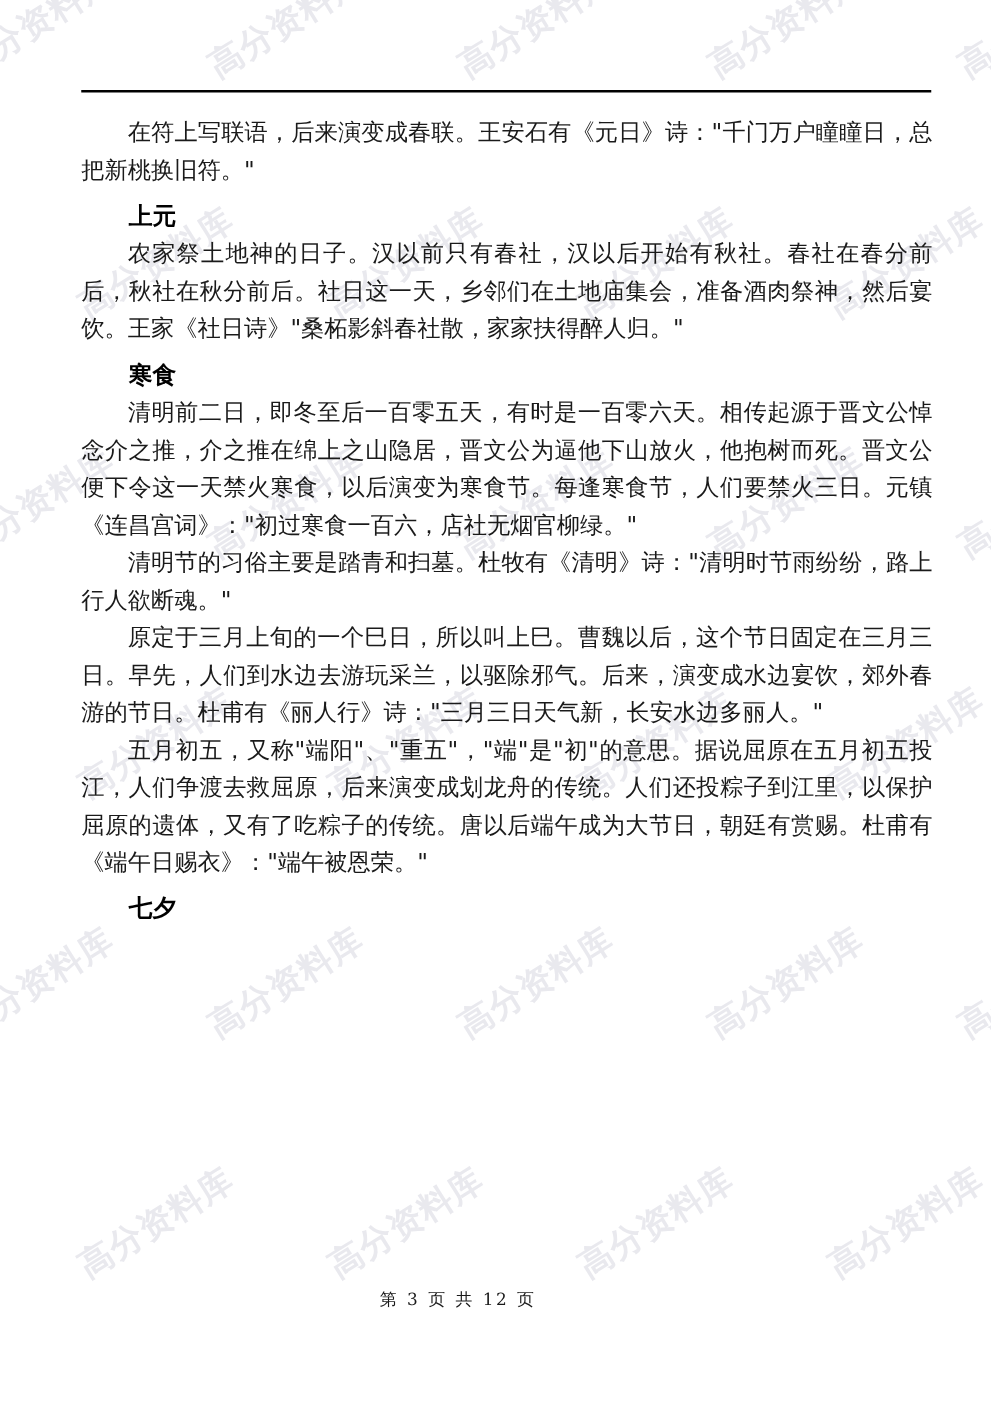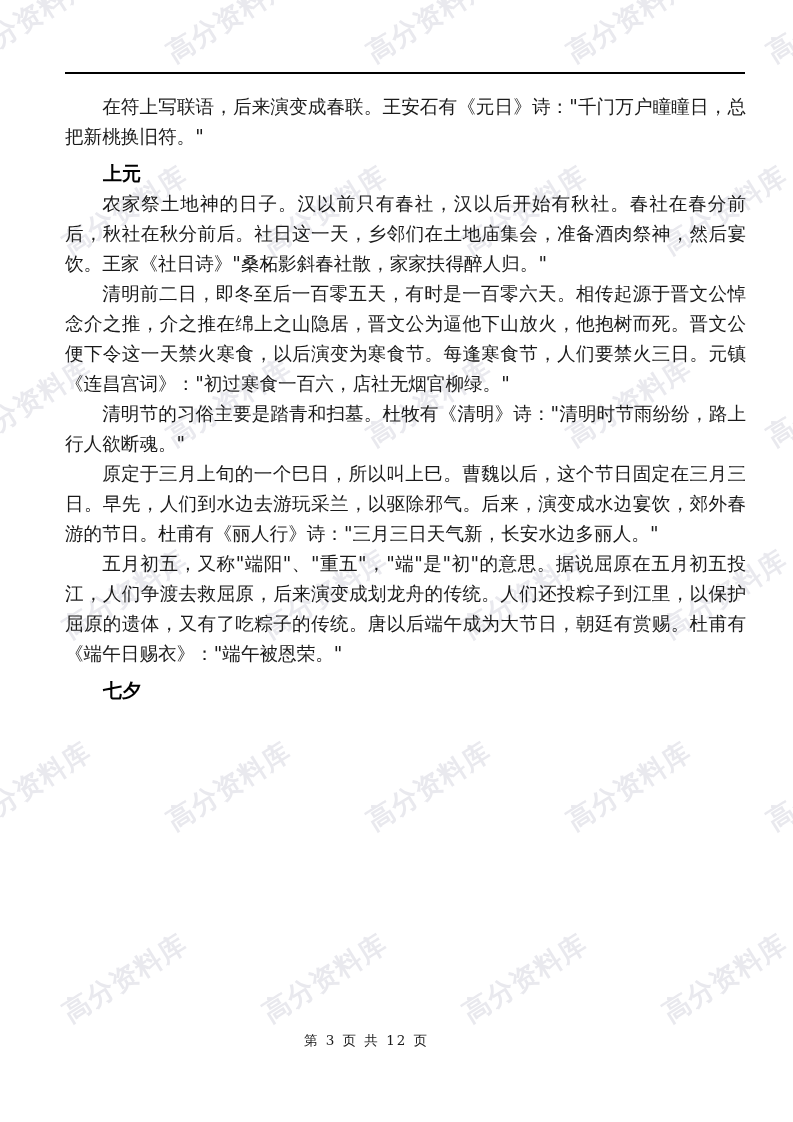--- a/index.html
+++ b/index.html
@@ -143,20 +143,21 @@
       <div class="wm" style="left: 560px; top: 1192px; color: rgb(233, 233, 238);">高分资料库</div>
       <div class="wm" style="left: 760px; top: 1192px; color: rgb(233, 233, 238);">高分资料库</div>
     </div>
 
   <div class="content-layer">
     <div class="top-rule"></div>
     <div class="doc-body">
         <p class="para">在符上写联语，后来演变成春联。王安石有《元日》诗："千门万户瞳瞳日，总把新桃换旧符。"</p>
         <p class="heading">上元</p>
         <p class="para">农家祭土地神的日子。汉以前只有春社，汉以后开始有秋社。春社在春分前后，秋社在秋分前后。社日这一天，乡邻们在土地庙集会，准备酒肉祭神，然后宴饮。王家《社日诗》"桑柘影斜春社散，家家扶得醉人归。"</p>
+        <p class="heading">寒食</p>
         <p class="para">清明前二日，即冬至后一百零五天，有时是一百零六天。相传起源于晋文公悼念介之推，介之推在绵上之山隐居，晋文公为逼他下山放火，他抱树而死。晋文公便下令这一天禁火寒食，以后演变为寒食节。每逢寒食节，人们要禁火三日。元镇《连昌宫词》："初过寒食一百六，店社无烟官柳绿。"</p>
         <p class="para">清明节的习俗主要是踏青和扫墓。杜牧有《清明》诗："清明时节雨纷纷，路上行人欲断魂。"</p>
         <p class="para">原定于三月上旬的一个巳日，所以叫上巳。曹魏以后，这个节日固定在三月三日。早先，人们到水边去游玩采兰，以驱除邪气。后来，演变成水边宴饮，郊外春游的节日。杜甫有《丽人行》诗："三月三日天气新，长安水边多丽人。"</p>
         <p class="para">五月初五，又称"端阳"、"重五"，"端"是"初"的意思。据说屈原在五月初五投江，人们争渡去救屈原，后来演变成划龙舟的传统。人们还投粽子到江里，以保护屈原的遗体，又有了吃粽子的传统。唐以后端午成为大节日，朝廷有赏赐。杜甫有《端午日赐衣》："端午被恩荣。"</p>
         <p class="heading">七夕</p>
       </div>
   </div>
 
   <div class="footer">第 3 页 共 12 页</div>
 

